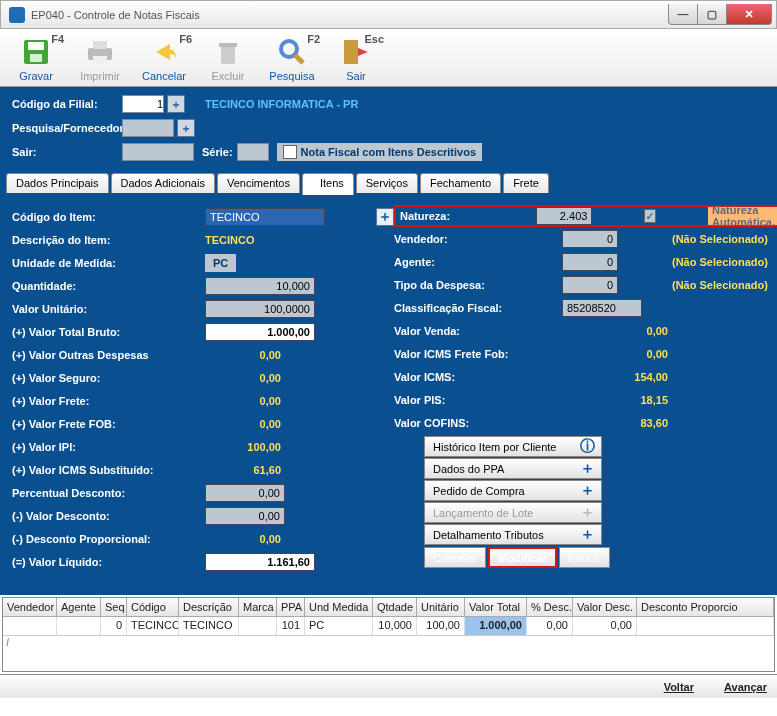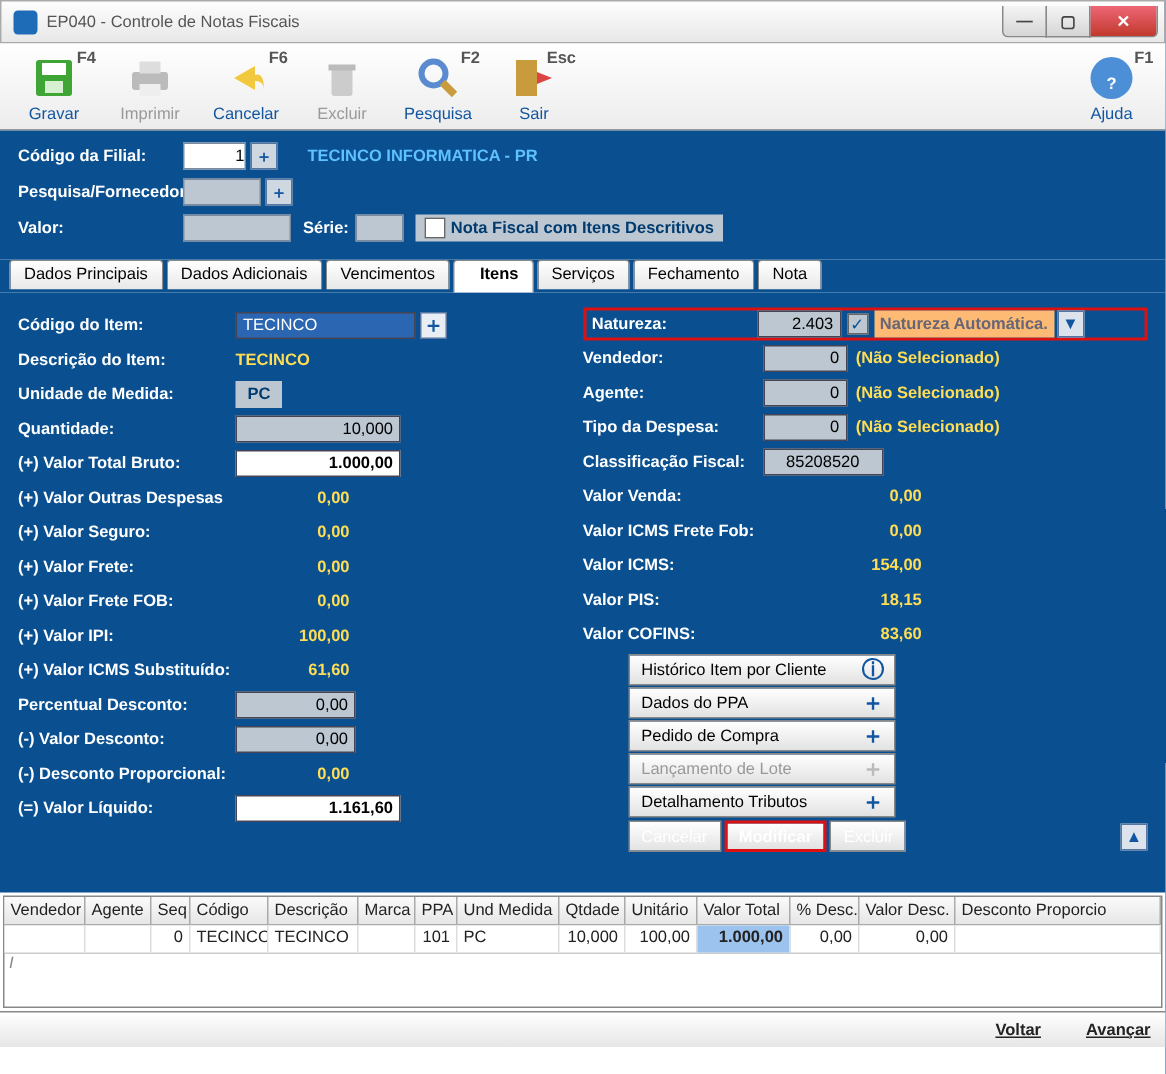--- a/index.html
+++ b/index.html
@@ -30,26 +30,26 @@
 .hf-label { width: 110px; font-weight: bold; }
 .hf-input { height: 18px; background: #bcc7d1; border: 1px solid #7a8ba0; width: 50px; }
 .hf-btn { width: 18px; height: 18px; background: #cfd8e1; border: 1px solid #5576a2; display: flex; align-items: center; justify-content: center; color: #1256a0; font-weight: bold; margin-left: 3px; }
 .hf-strong { color: #5fc1ff; font-weight: bold; margin-left: 20px; }
 .hf-check { width: 14px; height: 14px; background: #fff; border: 1px solid #666; margin-right: 4px; }
 .hf-chkrow { background: #bcc7d1; color: #003b70; padding: 2px 6px; display: flex; align-items: center; font-weight: bold; height: 18px; }
 
 
 .tabs { height: 22px; background: #0a5090; display: flex; padding-left: 6px; }
 .tab { background: linear-gradient(#fff,#e8e8e8); border: 1px solid #888; border-bottom: none; padding: 3px 9px; margin-right: 2px; border-radius: 3px 3px 0 0; color: #000; font-weight: normal; height: 20px; text-align: center; }
-.tab.active { background: #fff; font-weight: bold; height: 22px; position: relative; top: 0; padding-left: 17px; }
+.tab.active { background: #fff; font-weight: normal; height: 22px; position: relative; top: 0; padding-left: 17px; }
 
 
 .main { background: #0a5090; color: #fff; padding: 10px 12px 6px 12px; height: 400px; display: flex; }
 .col { flex: 1; }
-.frow { display: flex; align-items: center; height: 23px; }
+.frow { display: flex; align-items: center; height: 23px; gap: 48px; }
 .flabel { width: 145px; font-weight: bold; }
 .finput { height: 18px; background: #fff; border: 1px solid #445; text-align: right; padding-right: 4px; color: #000; }
 .finput.grey { background: #bcc7d1; }
 .finput.sel { background: #2b66b3; color: #fff; text-align: left; padding-left: 4px; }
 .fval { width: 80px; text-align: right; color: #ffdd55; font-weight: bold; padding-right: 4px; }
 .fplus { width: 18px; height: 18px; background: #e8eef4; border: 1px solid #5576a2; display: flex; align-items: center; justify-content: center; color: #1256a0; font-weight: bold; margin-left: 3px; font-size: 14px; }
 .rdesc { color: #ffdd55; font-weight: bold; margin-left: 6px; }
 .redbox { border: 2px solid #d11; padding: 0; }
 .pc-badge { background: #bcc7d1; color: #003b70; padding: 2px 8px; font-weight: bold; height: 18px; display: inline-flex; align-items: center; }
 
@@ -142,84 +142,78 @@
   <div class="tool">
     <span class="shortcut">Esc</span>
     <span class="glyph">
         <svg width="32" height="32">
           <rect x="4" y="4" width="14" height="24" fill="#c89b3c"></rect>
           <path d="M18 12 L28 16 L18 20 Z" fill="#d44"></path>
         </svg>
       </span>
     <span class="label">Sair</span>
   </div>
-  <div class="tool right">
-    <span class="shortcut">F1</span>
-    <span class="glyph">
-        <svg width="32" height="32">
-          <circle cx="16" cy="16" r="14" fill="#4d8fd6"></circle>
-          <text x="16" y="23" text-anchor="middle" fill="#fff" font-size="20" font-weight="bold">?</text>
-        </svg>
-      </span>
-    <span class="label">Ajuda</span>
-  </div>
 </div>
 
 <div class="header-form">
   <div class="hf-row">
     <span class="hf-label">Código da Filial:</span>
     <input class="hf-input" style="width: 42px; text-align: right; background: rgb(255, 255, 255); color: rgb(0, 0, 0);" value="1">
     <div class="hf-btn">＋</div>
     <span class="hf-strong">TECINCO INFORMATICA - PR</span>
   </div>
   <div class="hf-row">
     <span class="hf-label">Pesquisa/Fornecedor:</span>
     <input class="hf-input" style="width: 52px;">
     <div class="hf-btn">＋</div>
   </div>
   <div class="hf-row">
-    <span class="hf-label" style="width:44px">Valor:</span>
+    <span class="hf-label" style="width:44px">Sair:</span>
     <input class="hf-input" style="width: 72px; margin-left: 66px;">
     <span class="hf-label" style="width:auto;margin-left:8px">Série:</span>
     <input class="hf-input" style="width: 32px; margin-left: 4px;">
     <div class="hf-chkrow" style="margin-left:8px">
       <div class="hf-check"></div>
       <span>Nota Fiscal com Itens Descritivos</span>
     </div>
   </div>
 </div>
 
 <div class="tabs">
   <div class="tab">Dados Principais</div>
   <div class="tab">Dados Adicionais</div>
   <div class="tab">Vencimentos</div>
   <div class="tab active">Itens</div>
   <div class="tab">Serviços</div>
   <div class="tab">Fechamento</div>
-  <div class="tab">Nota</div>
+  <div class="tab">Frete</div>
 </div>
 
 <div class="main">
   <div class="col">
     <div class="frow">
         <span class="flabel">Código do Item:</span>
       <input class="finput sel" style="width: 120px;" value="TECINCO">
       <div class="fplus">＋</div>
       </div>
     <div class="frow">
         <span class="flabel">Descrição do Item:</span>
       <span style="color:#ffdd55;font-weight:bold">TECINCO</span>
       </div>
     <div class="frow">
         <span class="flabel">Unidade de Medida:</span>
       <span class="pc-badge">PC</span>
       </div>
     <div class="frow">
         <span class="flabel">Quantidade:</span>
       <input class="finput grey" style="width: 110px;" value="10,000">
+      </div>
+    <div class="frow">
+        <span class="flabel">Valor Unitário:</span>
+      <input class="finput grey" style="width: 110px;" value="100,0000">
       </div>
     <div class="frow">
         <span class="flabel">(+) Valor Total Bruto:</span>
       <input class="finput" style="width: 110px; font-weight: bold;" value="1.000,00">
       </div>
     <div class="frow">
         <span class="flabel">(+) Valor Outras Despesas</span>
         <span class="fval">0,00</span>
       </div>
     <div class="frow">
@@ -277,21 +271,21 @@
       <input class="finput grey" style="width: 56px;" value="0">
       <span class="rdesc">(Não Selecionado)</span>
       </div>
     <div class="frow">
         <span class="flabel" style="width:120px">Tipo da Despesa:</span>
       <input class="finput grey" style="width: 56px;" value="0">
       <span class="rdesc">(Não Selecionado)</span>
       </div>
     <div class="frow">
         <span class="flabel" style="width:120px">Classificação Fiscal:</span>
-      <input class="finput grey" style="width: 80px; text-align: center; padding-left: 4px;" value="85208520">
+      <input class="finput grey" style="width: 80px; text-align: left; padding-left: 4px;" value="85208520">
       </div>
     <div class="frow">
         <span class="flabel" style="width:150px">Valor Venda:</span>
         <span class="fval">0,00</span>
       </div>
     <div class="frow">
         <span class="flabel" style="width:150px">Valor ICMS Frete Fob:</span>
         <span class="fval">0,00</span>
       </div>
     <div class="frow">

